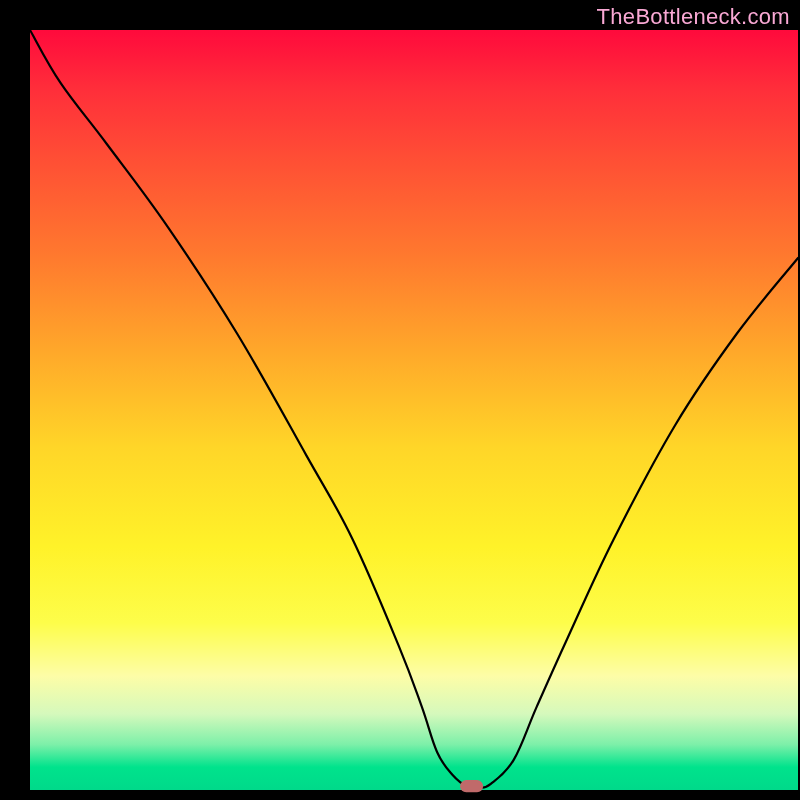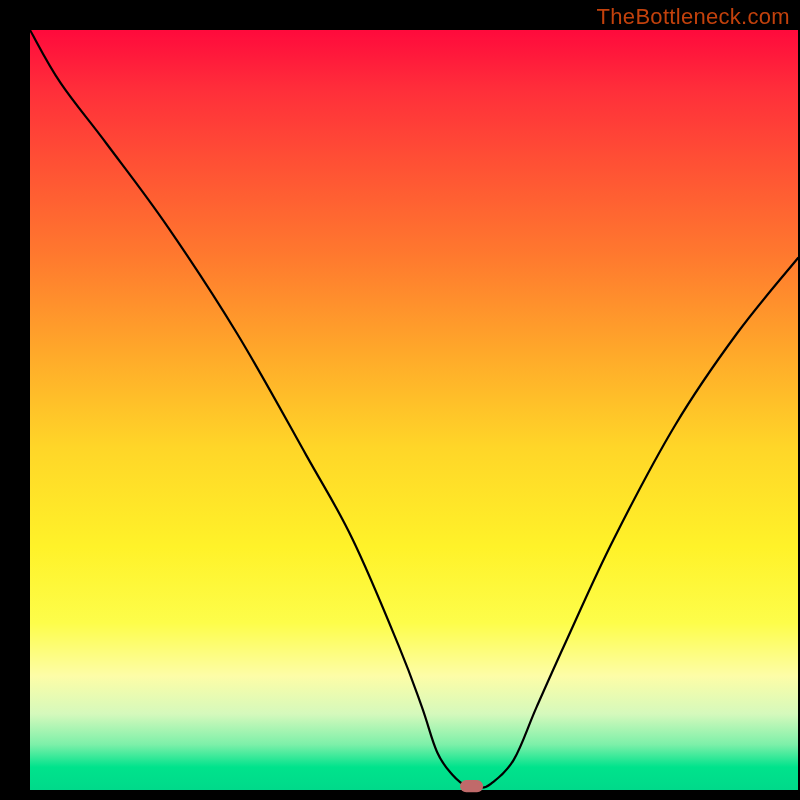--- a/index.html
+++ b/index.html
@@ -13,21 +13,21 @@
   }
   .chart-wrapper {
     position: relative;
     width: 800px;
     height: 800px;
   }
   .watermark {
     position: absolute;
     top: 4px;
     right: 10px;
-    color: #c2410c;
+    color: #f9a8d4;
     font-size: 22px;
     font-weight: 500;
     z-index: 10;
     letter-spacing: 0.3px;
   }
   .plot-area {
     position: absolute;
     left: 30px;
     top: 30px;
     width: 768px;

